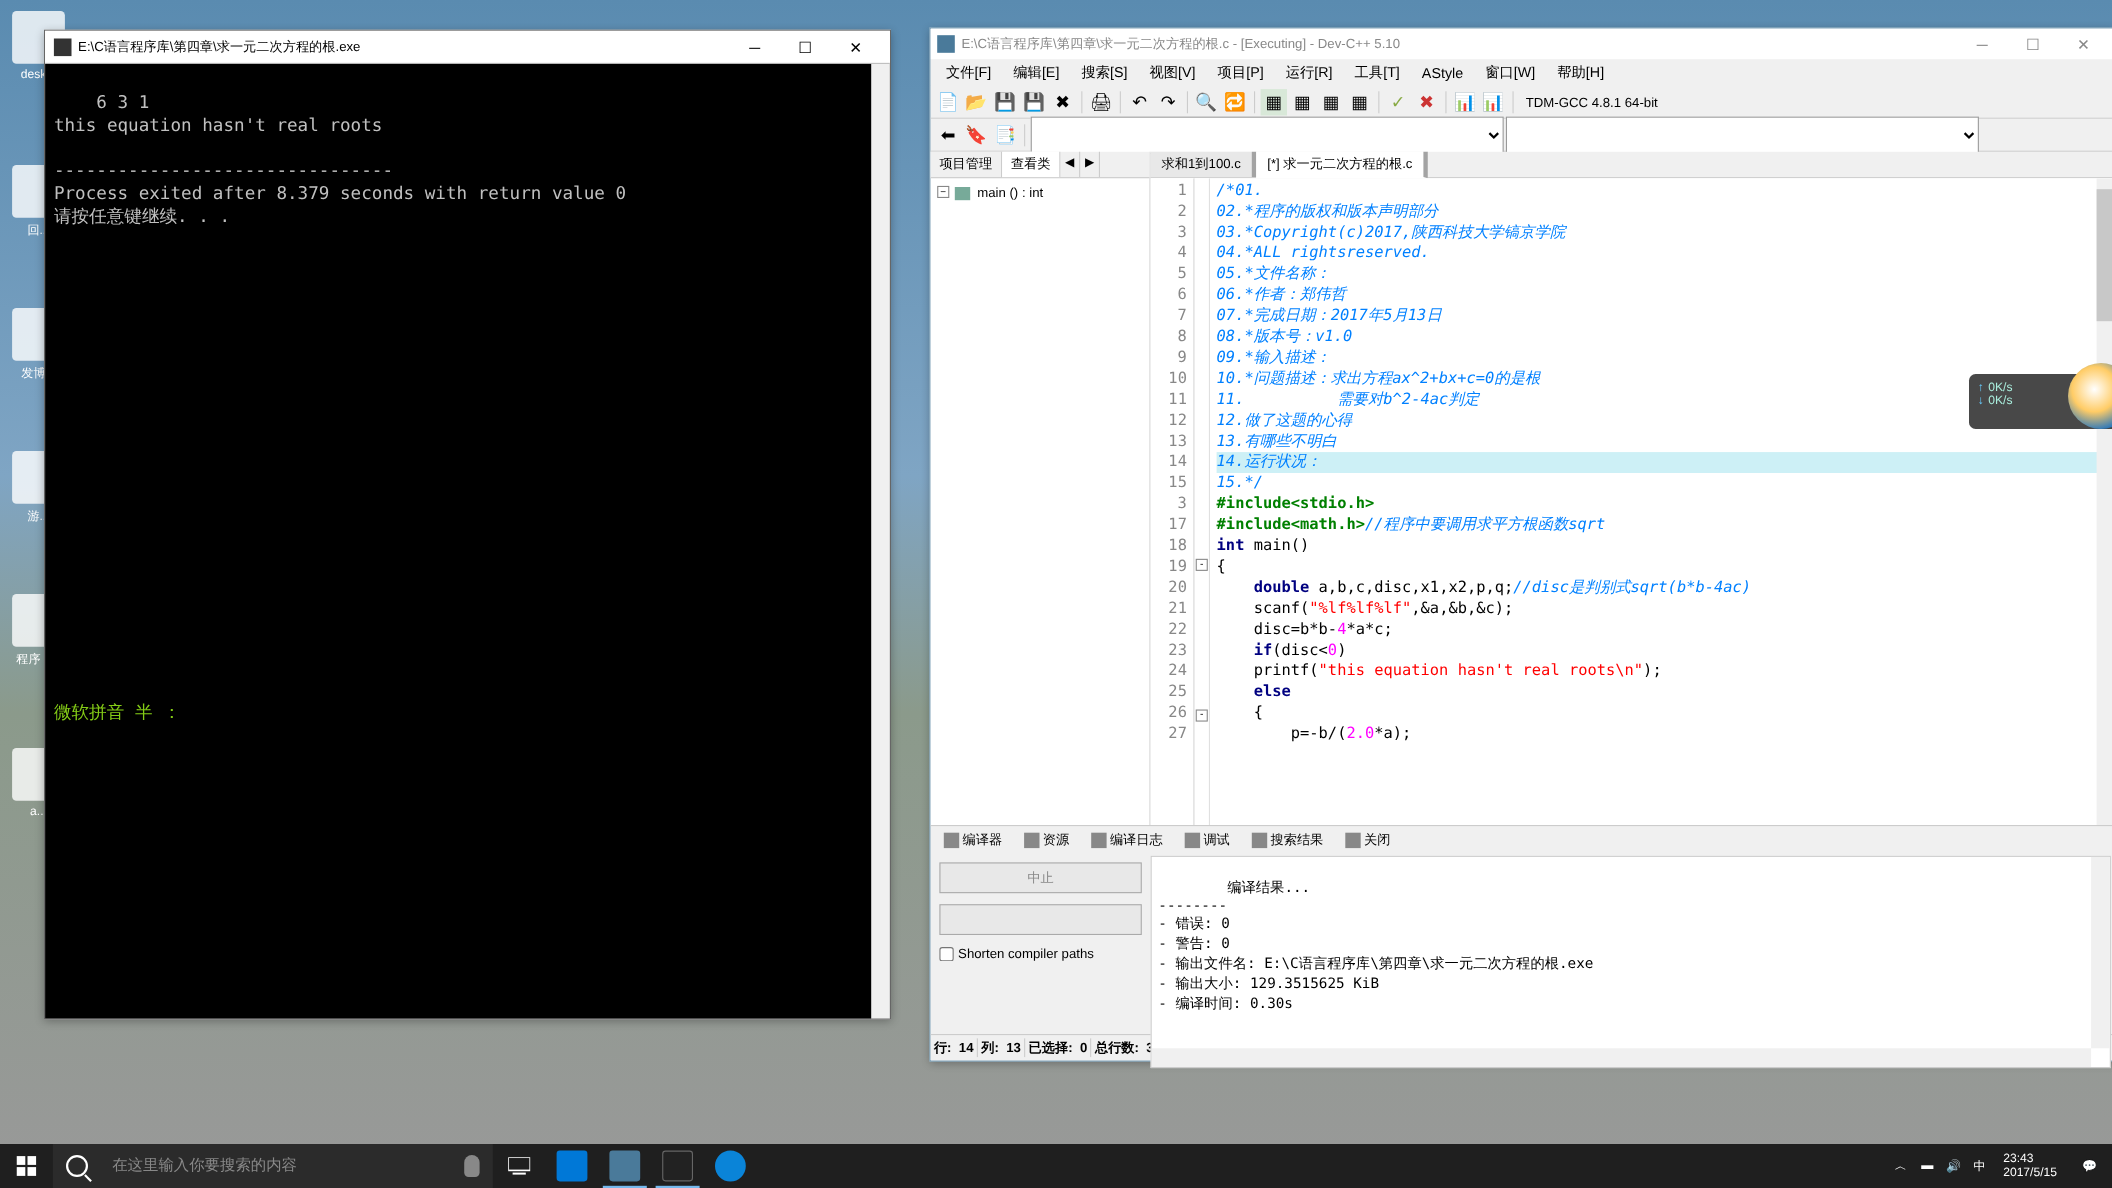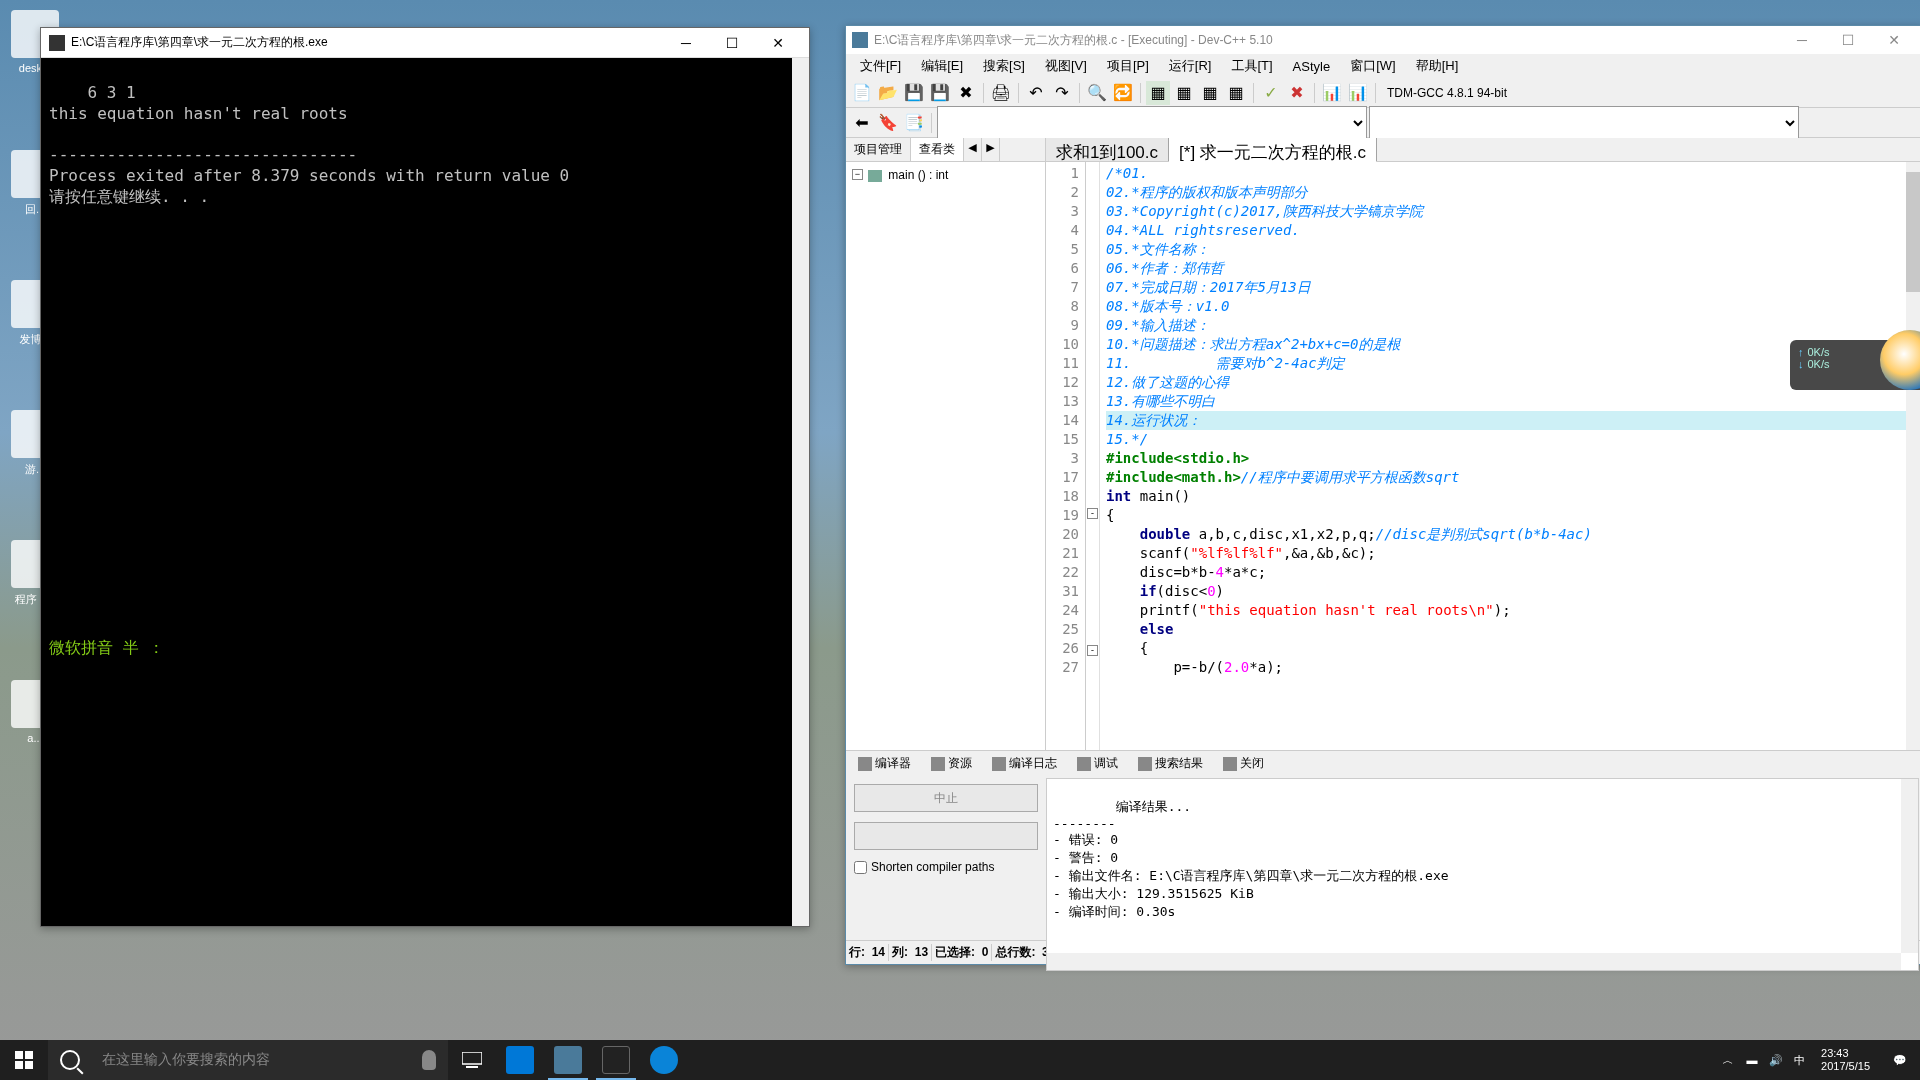--- a/index.html
+++ b/index.html
@@ -45,21 +45,21 @@
 .left-tab { padding: 3px 8px; font-size: 12px; border-right: 1px solid #ccc; cursor: pointer; }
 .left-tab.active { background: #fff; }
 .left-tab-nav { width: 18px; text-align: center; cursor: pointer; border-right: 1px solid #ccc; font-size: 11px; padding-top: 3px; }
 .left-tree { flex: 1; padding: 4px; font-size: 12px; }
 .tree-item { padding: 2px 2px 2px 18px; position: relative; }
 .tree-toggle { position: absolute; left: 2px; top: 3px; width: 11px; height: 11px; border: 1px solid #888; font-size: 9px; text-align: center; line-height: 9px; }
 .tree-icon { display: inline-block; width: 14px; height: 12px; background: #7a9; margin-right: 3px; vertical-align: middle; }
 
 .devcpp-editor-area { flex: 1; display: flex; flex-direction: column; min-width: 0; }
 .editor-tabs { height: 24px; background: #f0f0f0; display: flex; border-bottom: 1px solid #ccc; }
-.editor-tab { padding: 3px 10px; font-size: 17px; border-right: 1px solid #a3a3a3; cursor: pointer; background: #e8e8e8; }
+.editor-tab { padding: 3px 10px; font-size: 12px; border-right: 4px solid #a3a3a3; cursor: pointer; background: #e8e8e8; }
 .editor-tab.active { background: #fff; border-bottom: 1px solid #fff; margin-bottom: -1px; }
 .editor-body { flex: 1; display: flex; background: #fff; overflow: hidden; font-family: Consolas, monospace; font-size: 14px; position: relative; }
 .gutter { width: 40px; background: #fff; border-right: 1px solid #ccc; text-align: right; padding: 2px 6px 2px 2px; color: #888; line-height: 19px; }
 .fold-gutter { width: 14px; background: #fff; border-right: 1px solid #e0e0e0; line-height: 19px; }
 .fold-box { width: 11px; height: 11px; border: 1px solid #888; font-size: 9px; text-align: center; line-height: 9px; margin: 4px auto 0; }
 .code-area { flex: 1; padding: 2px 6px; line-height: 19px; white-space: pre; }
 .code-line { height: 19px; }
 .code-line.highlight { background: #cdf0f6; }
 .c-comment { color: #0080ff; font-style: italic; }
 .c-preproc { color: #008000; font-weight: bold; }
@@ -182,21 +182,21 @@
     <div class="toolbar-btn">▦</div>
     <div class="toolbar-btn">▦</div>
     <div class="toolbar-btn">▦</div>
     <div class="toolbar-sep"></div>
     <div class="toolbar-btn" style="color:#8a4">✓</div>
     <div class="toolbar-btn" style="color:#c33">✖</div>
     <div class="toolbar-sep"></div>
     <div class="toolbar-btn">📊</div>
     <div class="toolbar-btn">📊</div>
     <div class="toolbar-sep"></div>
-    <span class="toolbar-label">TDM-GCC 4.8.1 94-bit</span>
+    <span class="toolbar-label">TDM-GCC 4.8.1 64-bit</span>
   </div>
 
   <div class="devcpp-toolbar2">
     <div class="toolbar-btn">⬅</div>
     <div class="toolbar-btn">🔖</div>
     <div class="toolbar-btn">📑</div>
     <div class="toolbar-sep"></div>
     <select class="toolbar-combo" style="width:430px"><option>(globals)</option></select>
     <select class="toolbar-combo" style="width:430px"><option></option></select>
   </div>
@@ -240,21 +240,21 @@
             <div>13</div>
             <div>14</div>
             <div>15</div>
             <div>3</div>
             <div>17</div>
             <div>18</div>
             <div>19</div>
             <div>20</div>
             <div>21</div>
             <div>22</div>
-            <div>31</div>
+            <div>23</div>
             <div>24</div>
             <div>25</div>
             <div>26</div>
             <div>27</div>
           </div>
         <div class="fold-gutter" id="fold-gutter">
             <div style="height: 19px;"></div>
             <div style="height: 19px;"></div>
             <div style="height: 19px;"></div>
             <div style="height: 19px;"></div>

